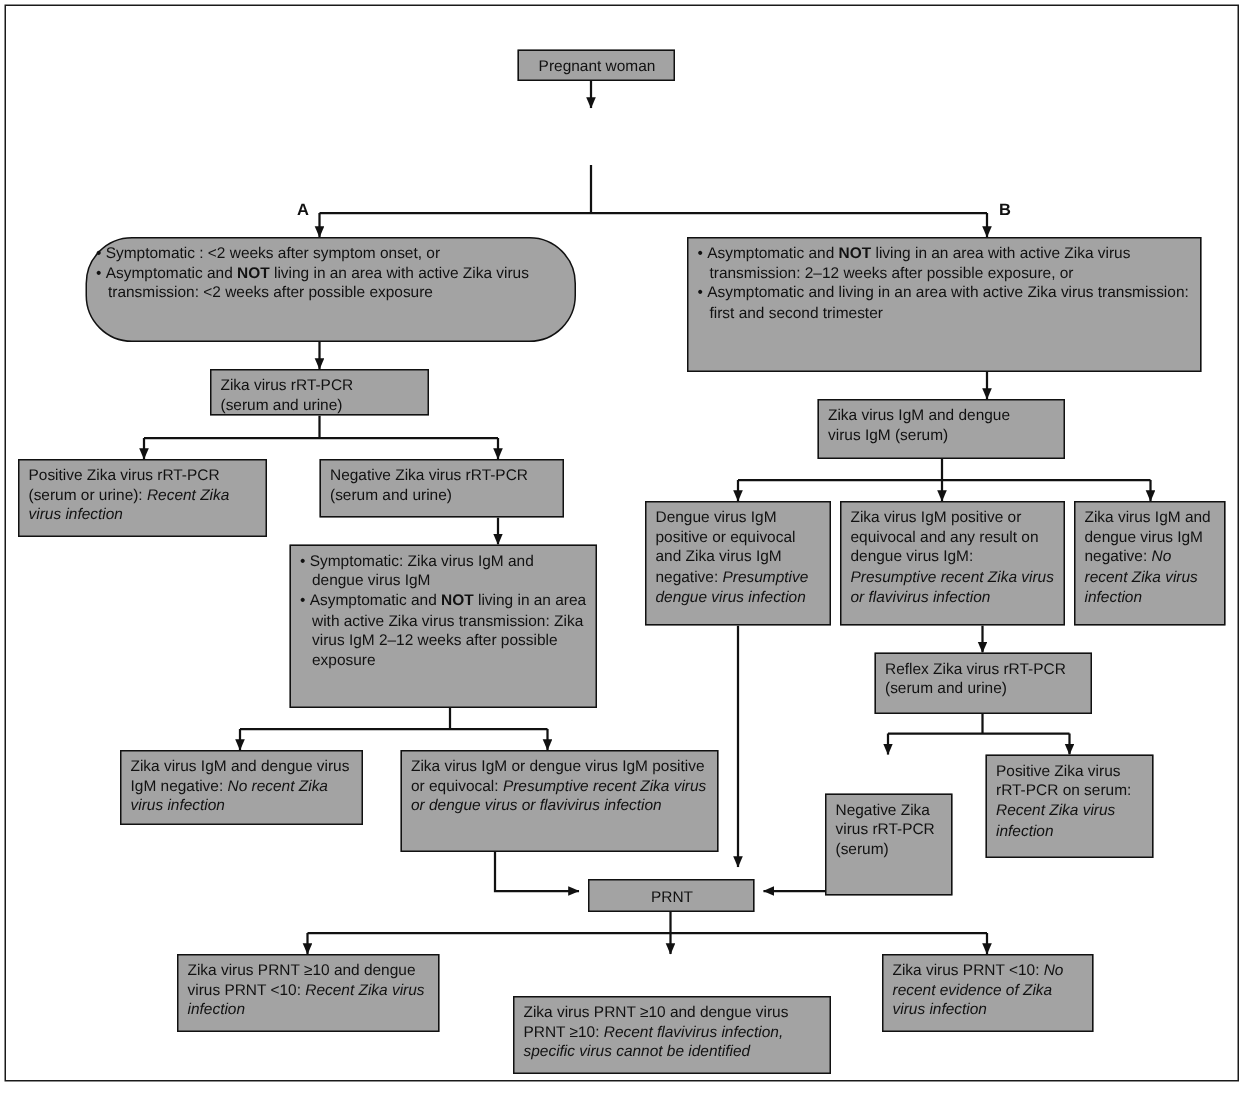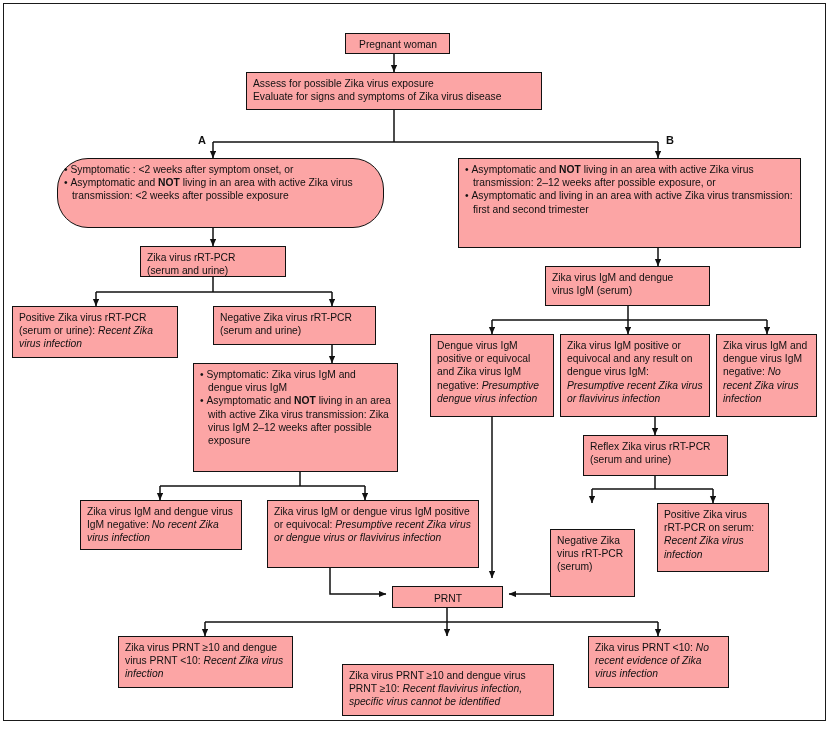--- a/index.html
+++ b/index.html
@@ -1,20 +1,20 @@
 <!DOCTYPE html>
 <html><head>
 <meta charset="utf-8">
 <style>
   html,body{margin:0;padding:0;background:#fff;}
   body{font-family:"Liberation Sans", sans-serif;}
   #root{position:relative;width:834px;height:732px;background:#fff;overflow:hidden;}
   #frame{position:absolute;left:3px;top:3px;width:823px;height:718px;border:1.5px solid #1a1a1a;box-sizing:border-box;}
   svg#wires{position:absolute;left:0;top:0;width:834px;height:732px;pointer-events:none;}
-  .box{position:absolute;box-sizing:border-box;border:1.5px solid #111;background:#fca5a5;
+  .box{position:absolute;box-sizing:border-box;border:1.5px solid #111;background:#a3a3a3;
        font-size:10.3px;line-height:13.2px;color:#111;padding:4px 5px 4px 6px;}
   .box.ctr{text-align:center;}
   .box .em{font-style:italic;font-weight:normal;}
   .box .bold{font-weight:bold;}
   .bl{display:block;padding-left:8px;text-indent:-8px;}
   .bl:before{content:"\2022\00a0";}
   .tagline{position:absolute;font-size:11px;font-weight:bold;color:#111;}
 </style>
 </head>
 <body>
@@ -77,24 +77,20 @@
       <path d="M205,622 L205,636" marker-end="url(#ah)"></path>
       <path d="M447,622 L447,636" marker-end="url(#ah)"></path>
       <path d="M658,622 L658,636" marker-end="url(#ah)"></path>
     </g>
   </svg>
 
   <div class="box ctr" style="left:345px;top:33px;width:105px;height:21px;line-height:14px;">
     <span>Pregnant woman</span>
   </div>
 
-  <div class="box" style="left:246px;top:72px;width:296px;height:38px;">
-    <span>Assess for possible Zika virus exposure</span><br>
-    <span>Evaluate for signs and symptoms of Zika virus disease</span>
-  </div>
 
   <div class="tagline" style="left:198px;top:134px;">
     <span>A</span>
   </div>
   <div class="tagline" style="left:666px;top:134px;">
     <span>B</span>
   </div>
 
   <div class="box" style="left:57px;top:158px;width:327px;height:70px;border-radius:31px;">
     <span class="bl"><span>Symptomatic : &lt;2 weeks after symptom onset, or</span></span>

